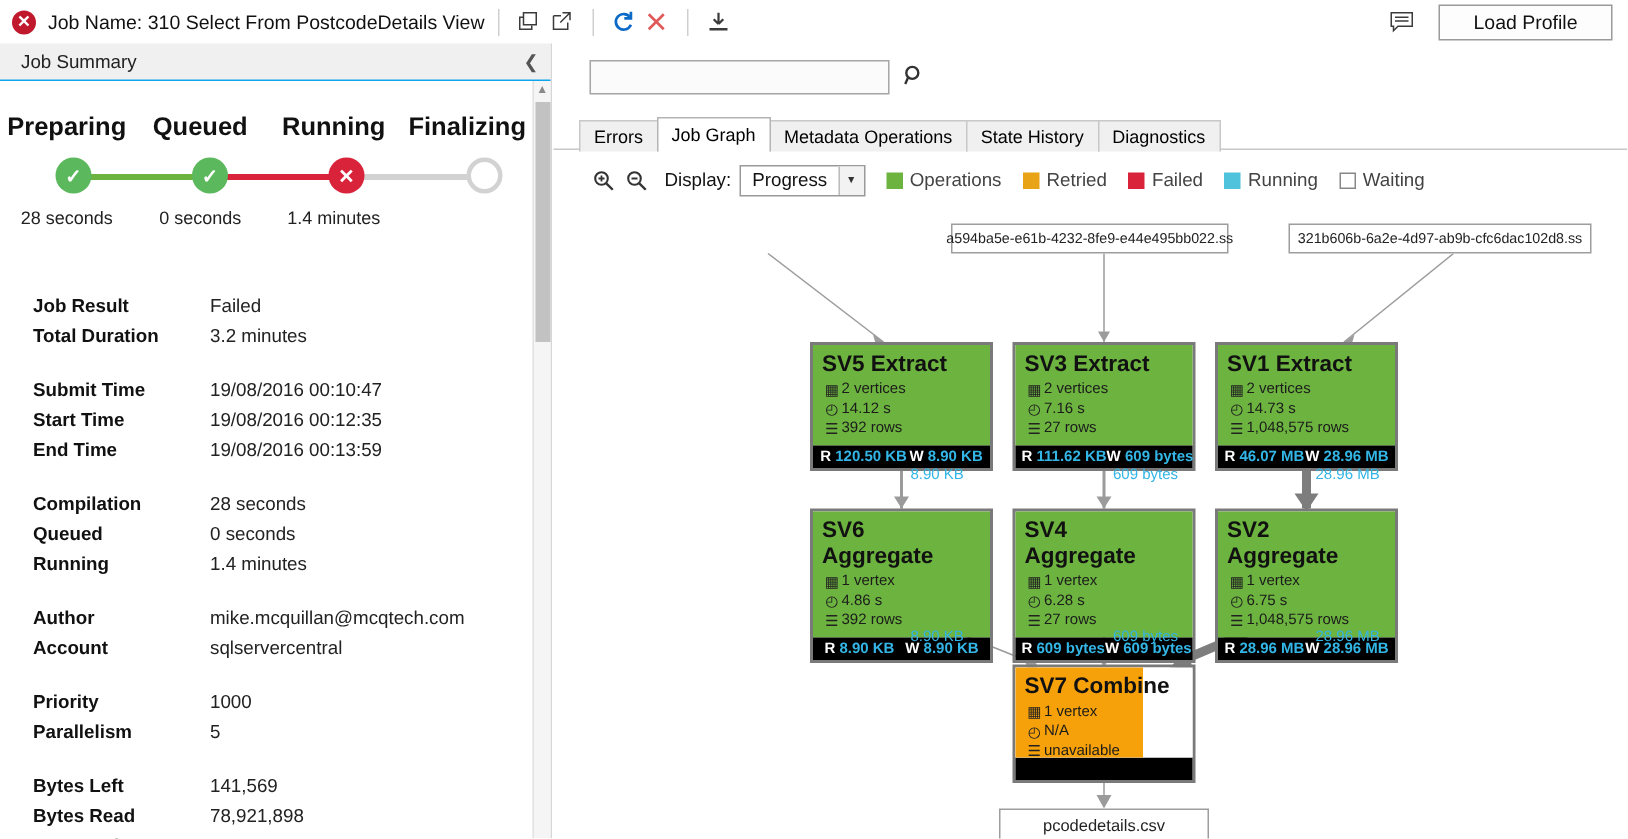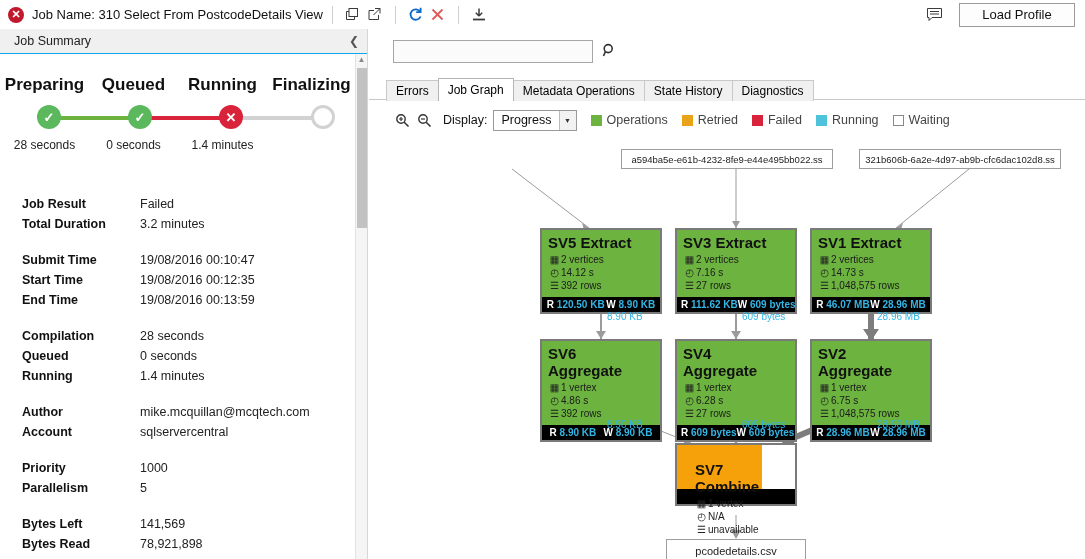--- a/index.html
+++ b/index.html
@@ -132,22 +132,22 @@
   .node .line { display:flex; align-items:center; font-size:10px;
     color:#1b1b1b; height:13px; }
   .node .line .gi { width:13px; display:flex; align-items:center;
     justify-content:center; color:#222; flex:none; }
   .node .foot { background:#000; height:15px; display:flex;
     align-items:center; justify-content:space-around; padding:0 4px; }
   .node .foot span { font-size:10px; color:#fff; white-space:nowrap; }
   .node .foot b { color:#fff; font-weight:bold; }
   .node .foot .num { color:#33b5e5; font-weight:bold; }
 
-  .node.orange .body { background:#fff; padding:12px; position:relative;
-    height:44px; }
+  .node.orange .body { background:#fff; padding:0; position:relative;
+    height:60px; }
   .node.orange .fill { position:absolute; left:0; top:0; bottom:0; width:72%;
     background:#f6a10a; }
   .node.orange .otext { position:relative; padding:4px 6px; }
   .node.orange .foot { justify-content:flex-start; }
 
   .filenode {
     position:absolute; height:24px; border:1px solid #9d9d9d; background:#fff;
     display:flex; align-items:center; justify-content:center;
     font-size:11px; color:#222;
   }
@@ -397,21 +397,21 @@
         <polygon points="324,311 314,307 317,315" fill="#9b9b9b"></polygon>
         <path d="M367 274 L367 310" stroke="#9b9b9b" fill="none"></path>
         <polygon points="367,312 362,303 372,303" fill="#9b9b9b"></polygon>
         <path d="M502 272 L415 309" stroke="#7d7d7d" stroke-width="6" fill="none"></path>
         <polygon points="411,312 423,299 426,313" fill="#7d7d7d"></polygon>
 
         <path d="M367 382 L367 404" stroke="#9b9b9b" fill="none"></path>
         <polygon points="367,406 362,397 372,397" fill="#9b9b9b"></polygon>
       </svg>
 
-      <div class="guid" style="left:252px;top:16px;width:212px;">a594ba5e-e61b-4232-8fe9-e44e495bb022.ss</div>
+      <div class="guid" style="left:265px;top:16px;width:185px;">a594ba5e-e61b-4232-8fe9-e44e495bb022.ss</div>
       <div class="guid" style="left:490px;top:16px;width:202px;">321b606b-6a2e-4d97-ab9b-cfc6dac102d8.ss</div>
 
       <div class="node" style="left:171px;top:95px;">
         <div class="body">
           <div class="ttl">SV5 Extract</div>
           <div class="line">
               <span class="gi">▦</span>
               <span>2 vertices</span>
             </div>
           <div class="line">

